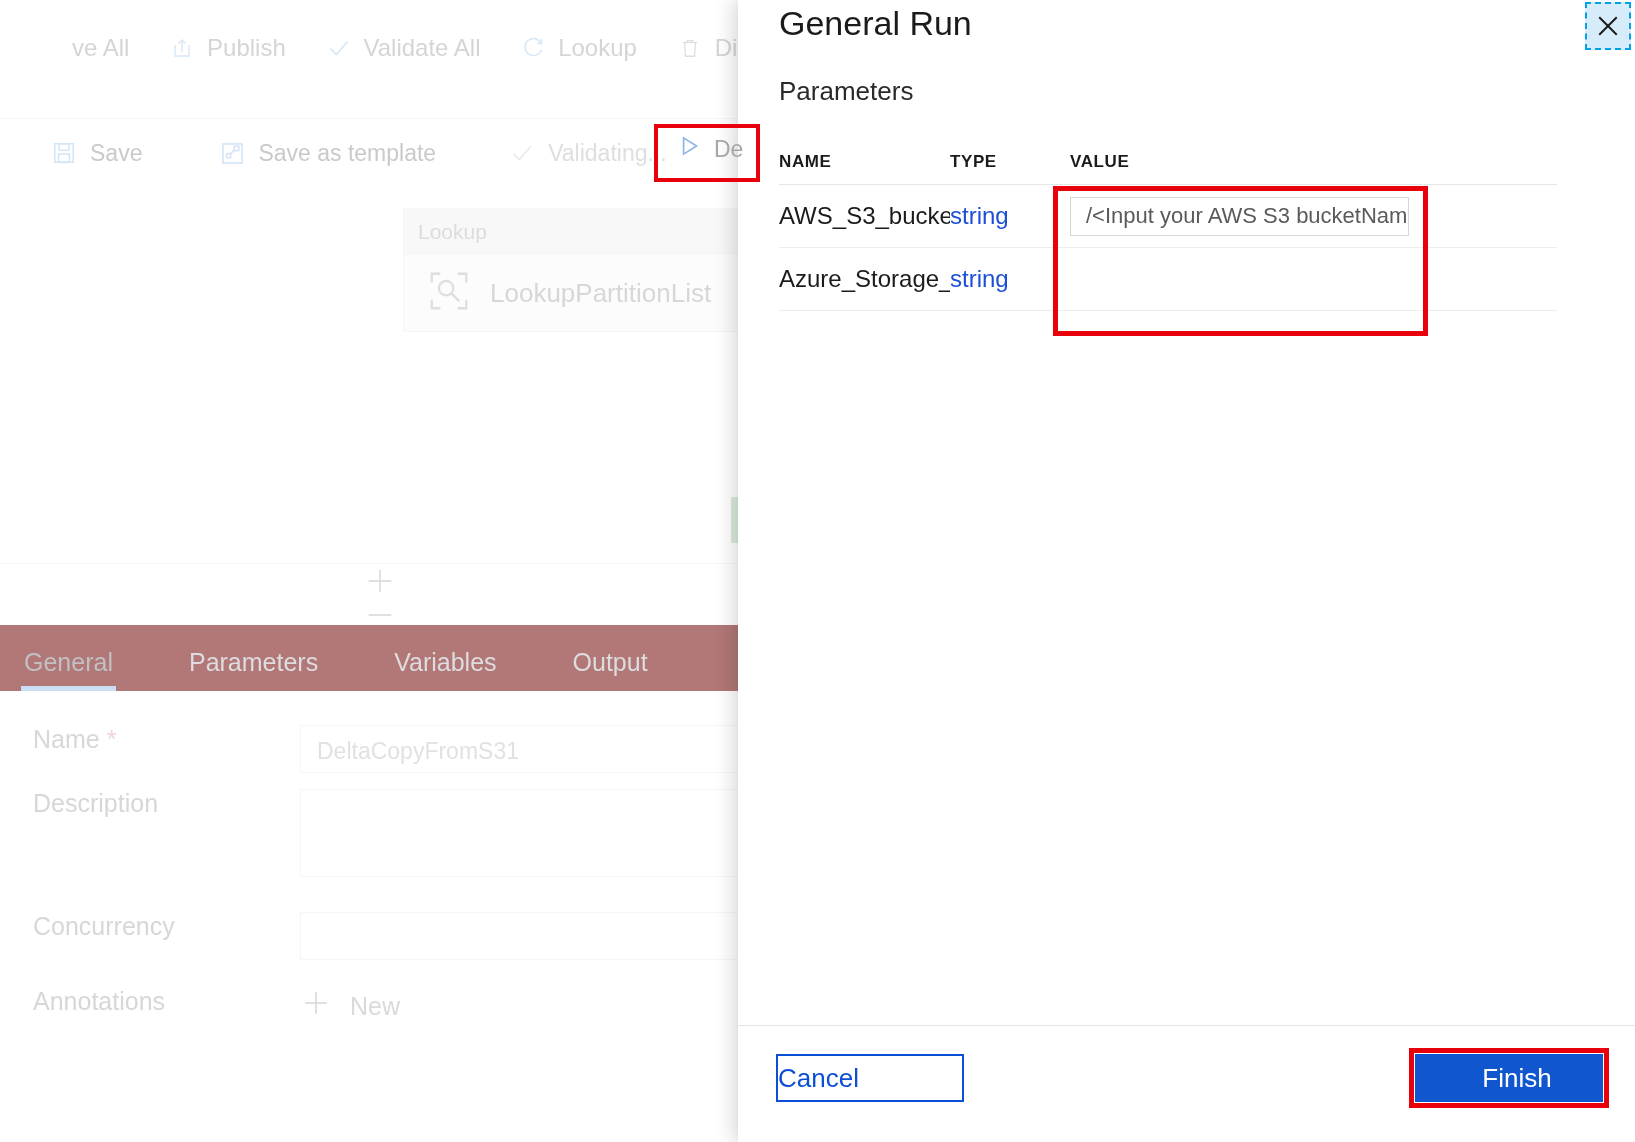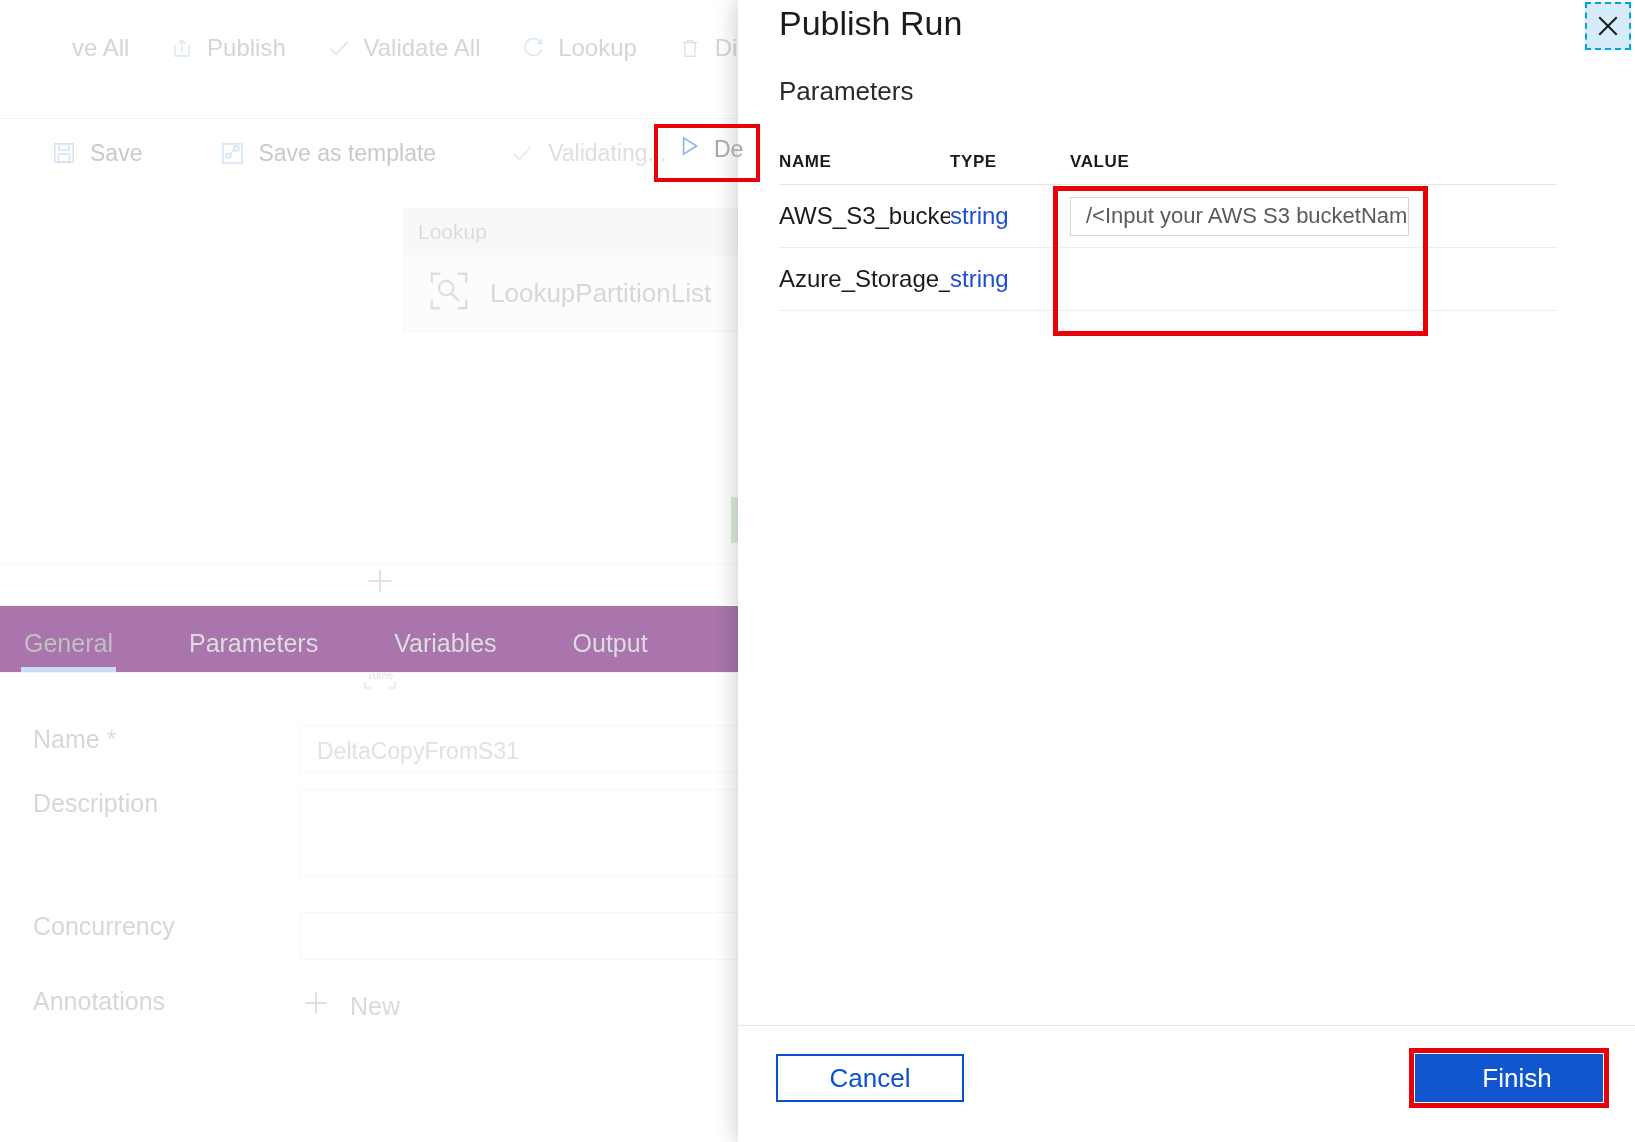--- a/index.html
+++ b/index.html
@@ -116,23 +116,23 @@
     display: flex; align-items: center; flex-direction: column;
   }
   .ctool {
     width: 82px; height: 62px;
     display: flex; align-items: center; justify-content: center;
     color: #c9c9ce;
   }
 
   
   .tabs {
-    position: absolute; left: 0; top: 606px;
+    position: absolute; left: 0; top: 625px;
     width: 760px; height: 66px;
-    background: #701a75;
+    background: #7f1d1d;
     border-bottom: 1px solid #ededed;
     display: flex; align-items: flex-end;
   }
   .tab {
     font-size: 25px;
     color: #c6c6cb;
     padding: 0 0 14px 0;
     margin-left: 34px;
     position: relative;
     white-space: nowrap;
@@ -268,21 +268,21 @@
     border-top: 1px solid #e6e6e6;
     background: #ffffff;
   }
   .btn-cancel {
     position: absolute; left: 38px; top: 28px;
     width: 188px; height: 48px;
     border: 2px solid #0b4fd4;
     background: #ffffff;
     color: #0b4fd4;
     font-size: 26px;
-    display: flex; align-items: center; justify-content: center;
+    display: flex; align-items: center; justify-content: flex-start;
     box-sizing: border-box;
   }
   .btn-finish {
     position: absolute; right: 32px; top: 28px;
     width: 188px; height: 48px;
     background: #0f56cf;
     color: #ffffff;
     font-size: 26px;
     display: flex; align-items: center; justify-content: center;
     box-sizing: border-box;
@@ -531,21 +531,21 @@
     <span>
       <svg width="26" height="26" viewBox="0 0 24 24" fill="none" stroke="#8ab4e8" stroke-width="1.5">
         <path d="M7 4.5 L19 12 L7 19.5 Z"></path>
       </svg>
     </span>
     <span>De</span>
   </div>
 
   <div id="blade">
 
-    <div class="blade-title">Publish Run</div>
+    <div class="blade-title">General Run</div>
 
     <div class="close-btn">
       <svg width="30" height="30" viewBox="0 0 24 24" fill="none" stroke="#1a1a1a" stroke-width="1.5">
         <path d="M5 5 L19 19"></path>
           <path d="M19 5 L5 19"></path>
       </svg>
     </div>
 
     <div class="blade-sub">Parameters</div>
 

